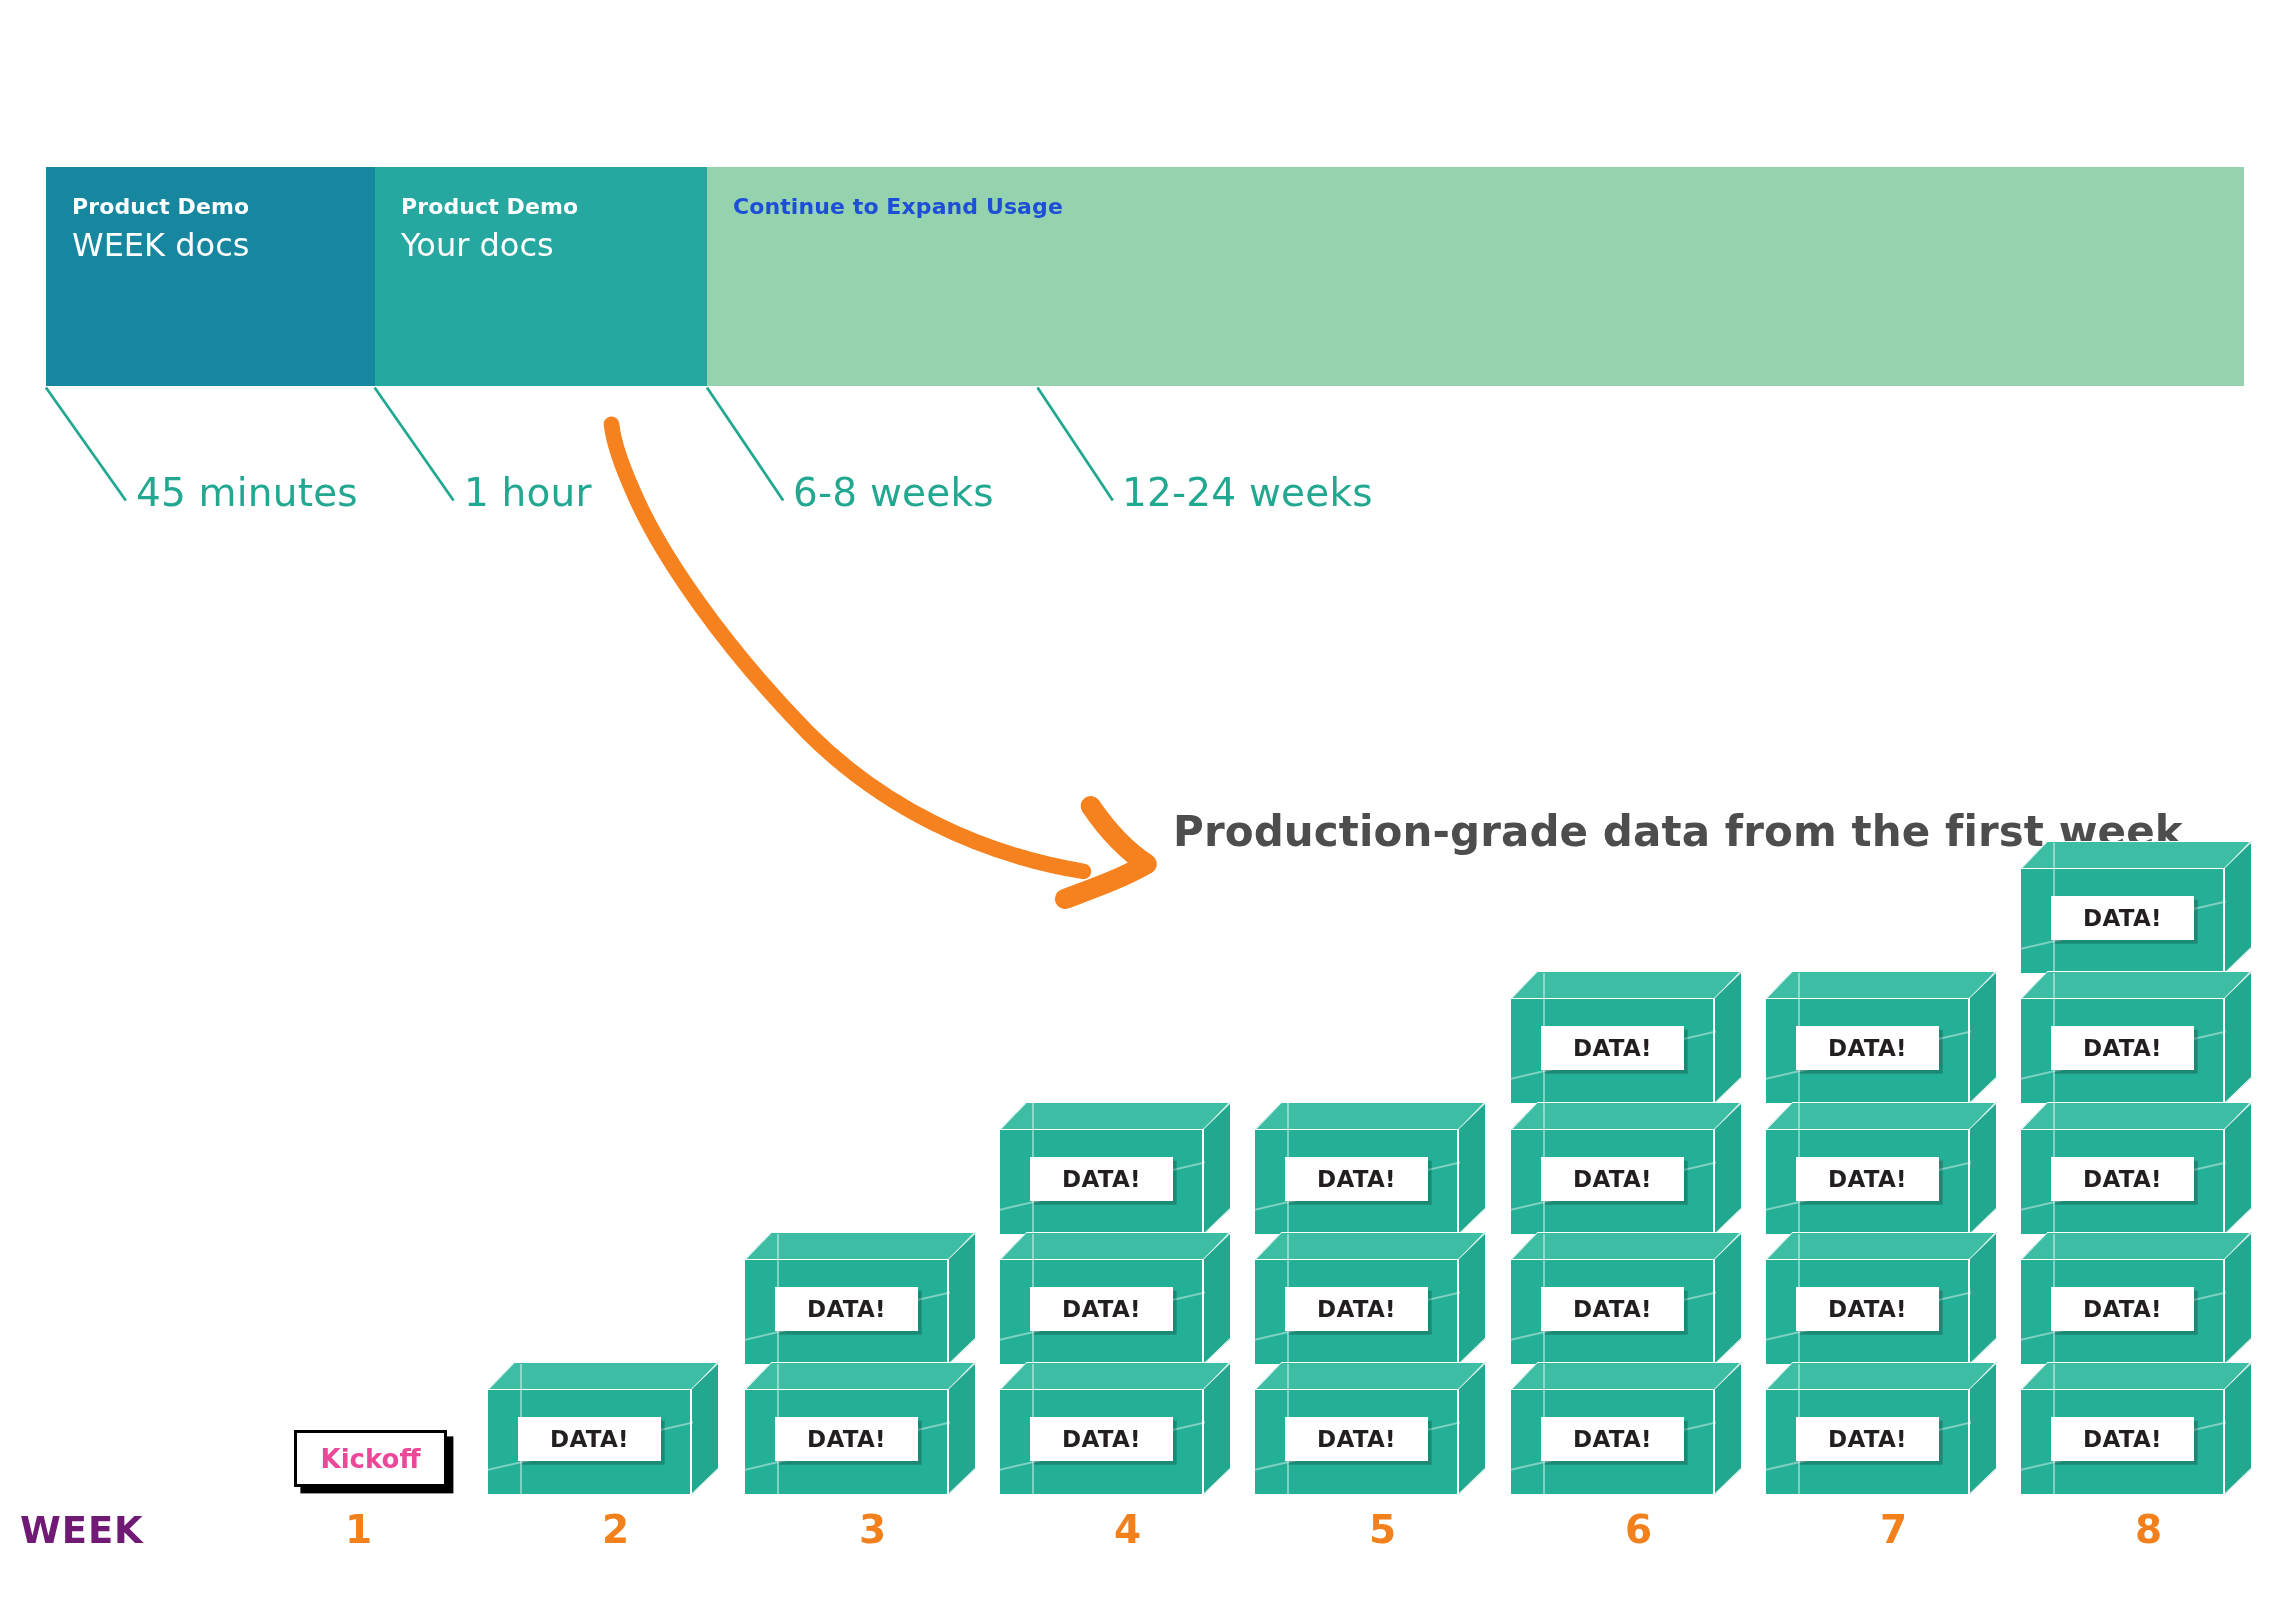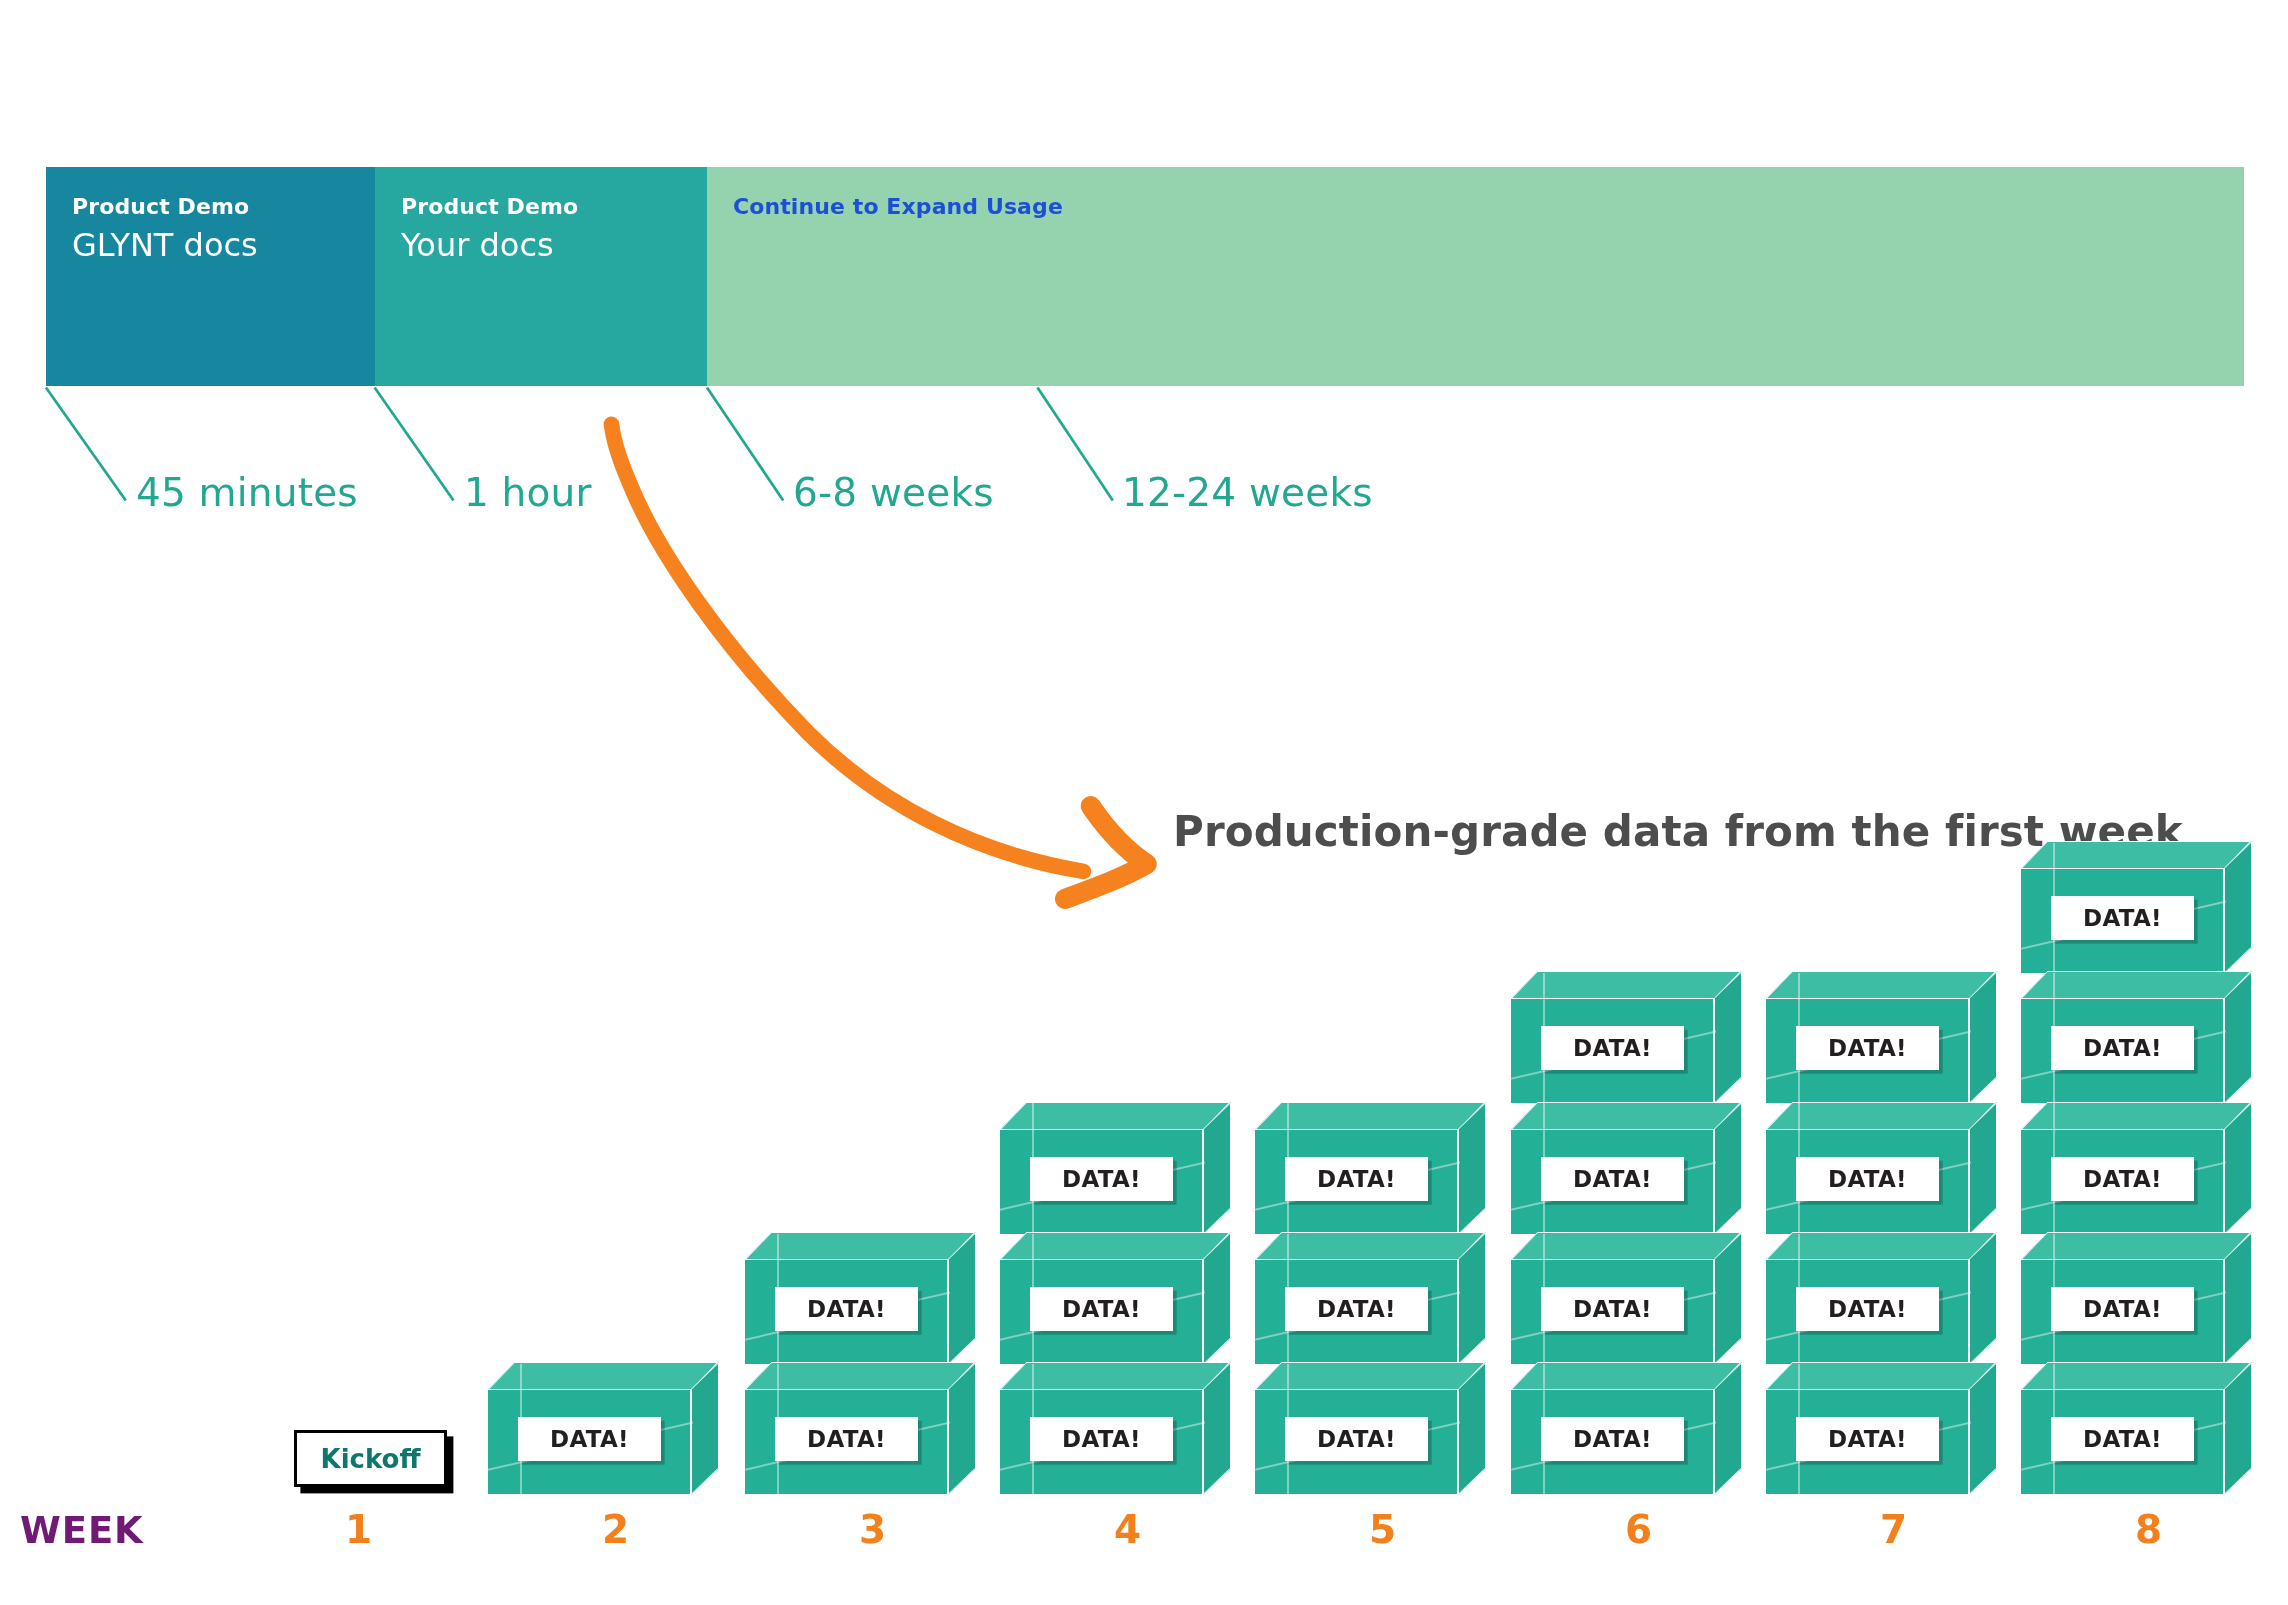--- a/index.html
+++ b/index.html
@@ -79,41 +79,41 @@
     background:#ffffff;box-shadow:3.7px 3.7px 0 rgba(0,0,0,.22);
     display:flex;align-items:center;justify-content:center;
     font-size:23px;font-weight:700;color:#231f20;letter-spacing:0.3px;
   }
 
   .kickoff{
     position:absolute;bottom:118px;left:13px;
     width:147px;height:51px;background:#ffffff;
     border:3.7px solid #000000;box-shadow:6.4px 6.4px 0 #000000;
     display:flex;align-items:center;justify-content:center;
-    font-size:26px;font-weight:600;color:#0f766e;
+    font-size:26px;font-weight:600;color:#ec4899;
   }
 
   .wklabel{
     position:absolute;bottom:53px;width:257px;text-align:center;
     color:#f2811d;font-size:39px;font-weight:700;
   }
   .weekaxis{
     position:absolute;left:20px;bottom:53px;
     color:#701a75;font-size:37px;font-weight:700;letter-spacing:0.9px;
   }
 </style>
 </head>
 <body>
 
 <div id="stage">
 
   <div class="phasebar">
     <div class="phase p1">
       <div class="ptitle">Product Demo</div>
-      <div class="psub">GLYNT docs</div>
+      <div class="psub">WEEK docs</div>
     </div>
     <div class="phase p2">
       <div class="ptitle">Product Demo</div>
       <div class="psub">Your docs</div>
     </div>
     <div class="phase p4">
       <div class="ptitle">Continue to Expand Usage</div>
     </div>
   </div>
 

